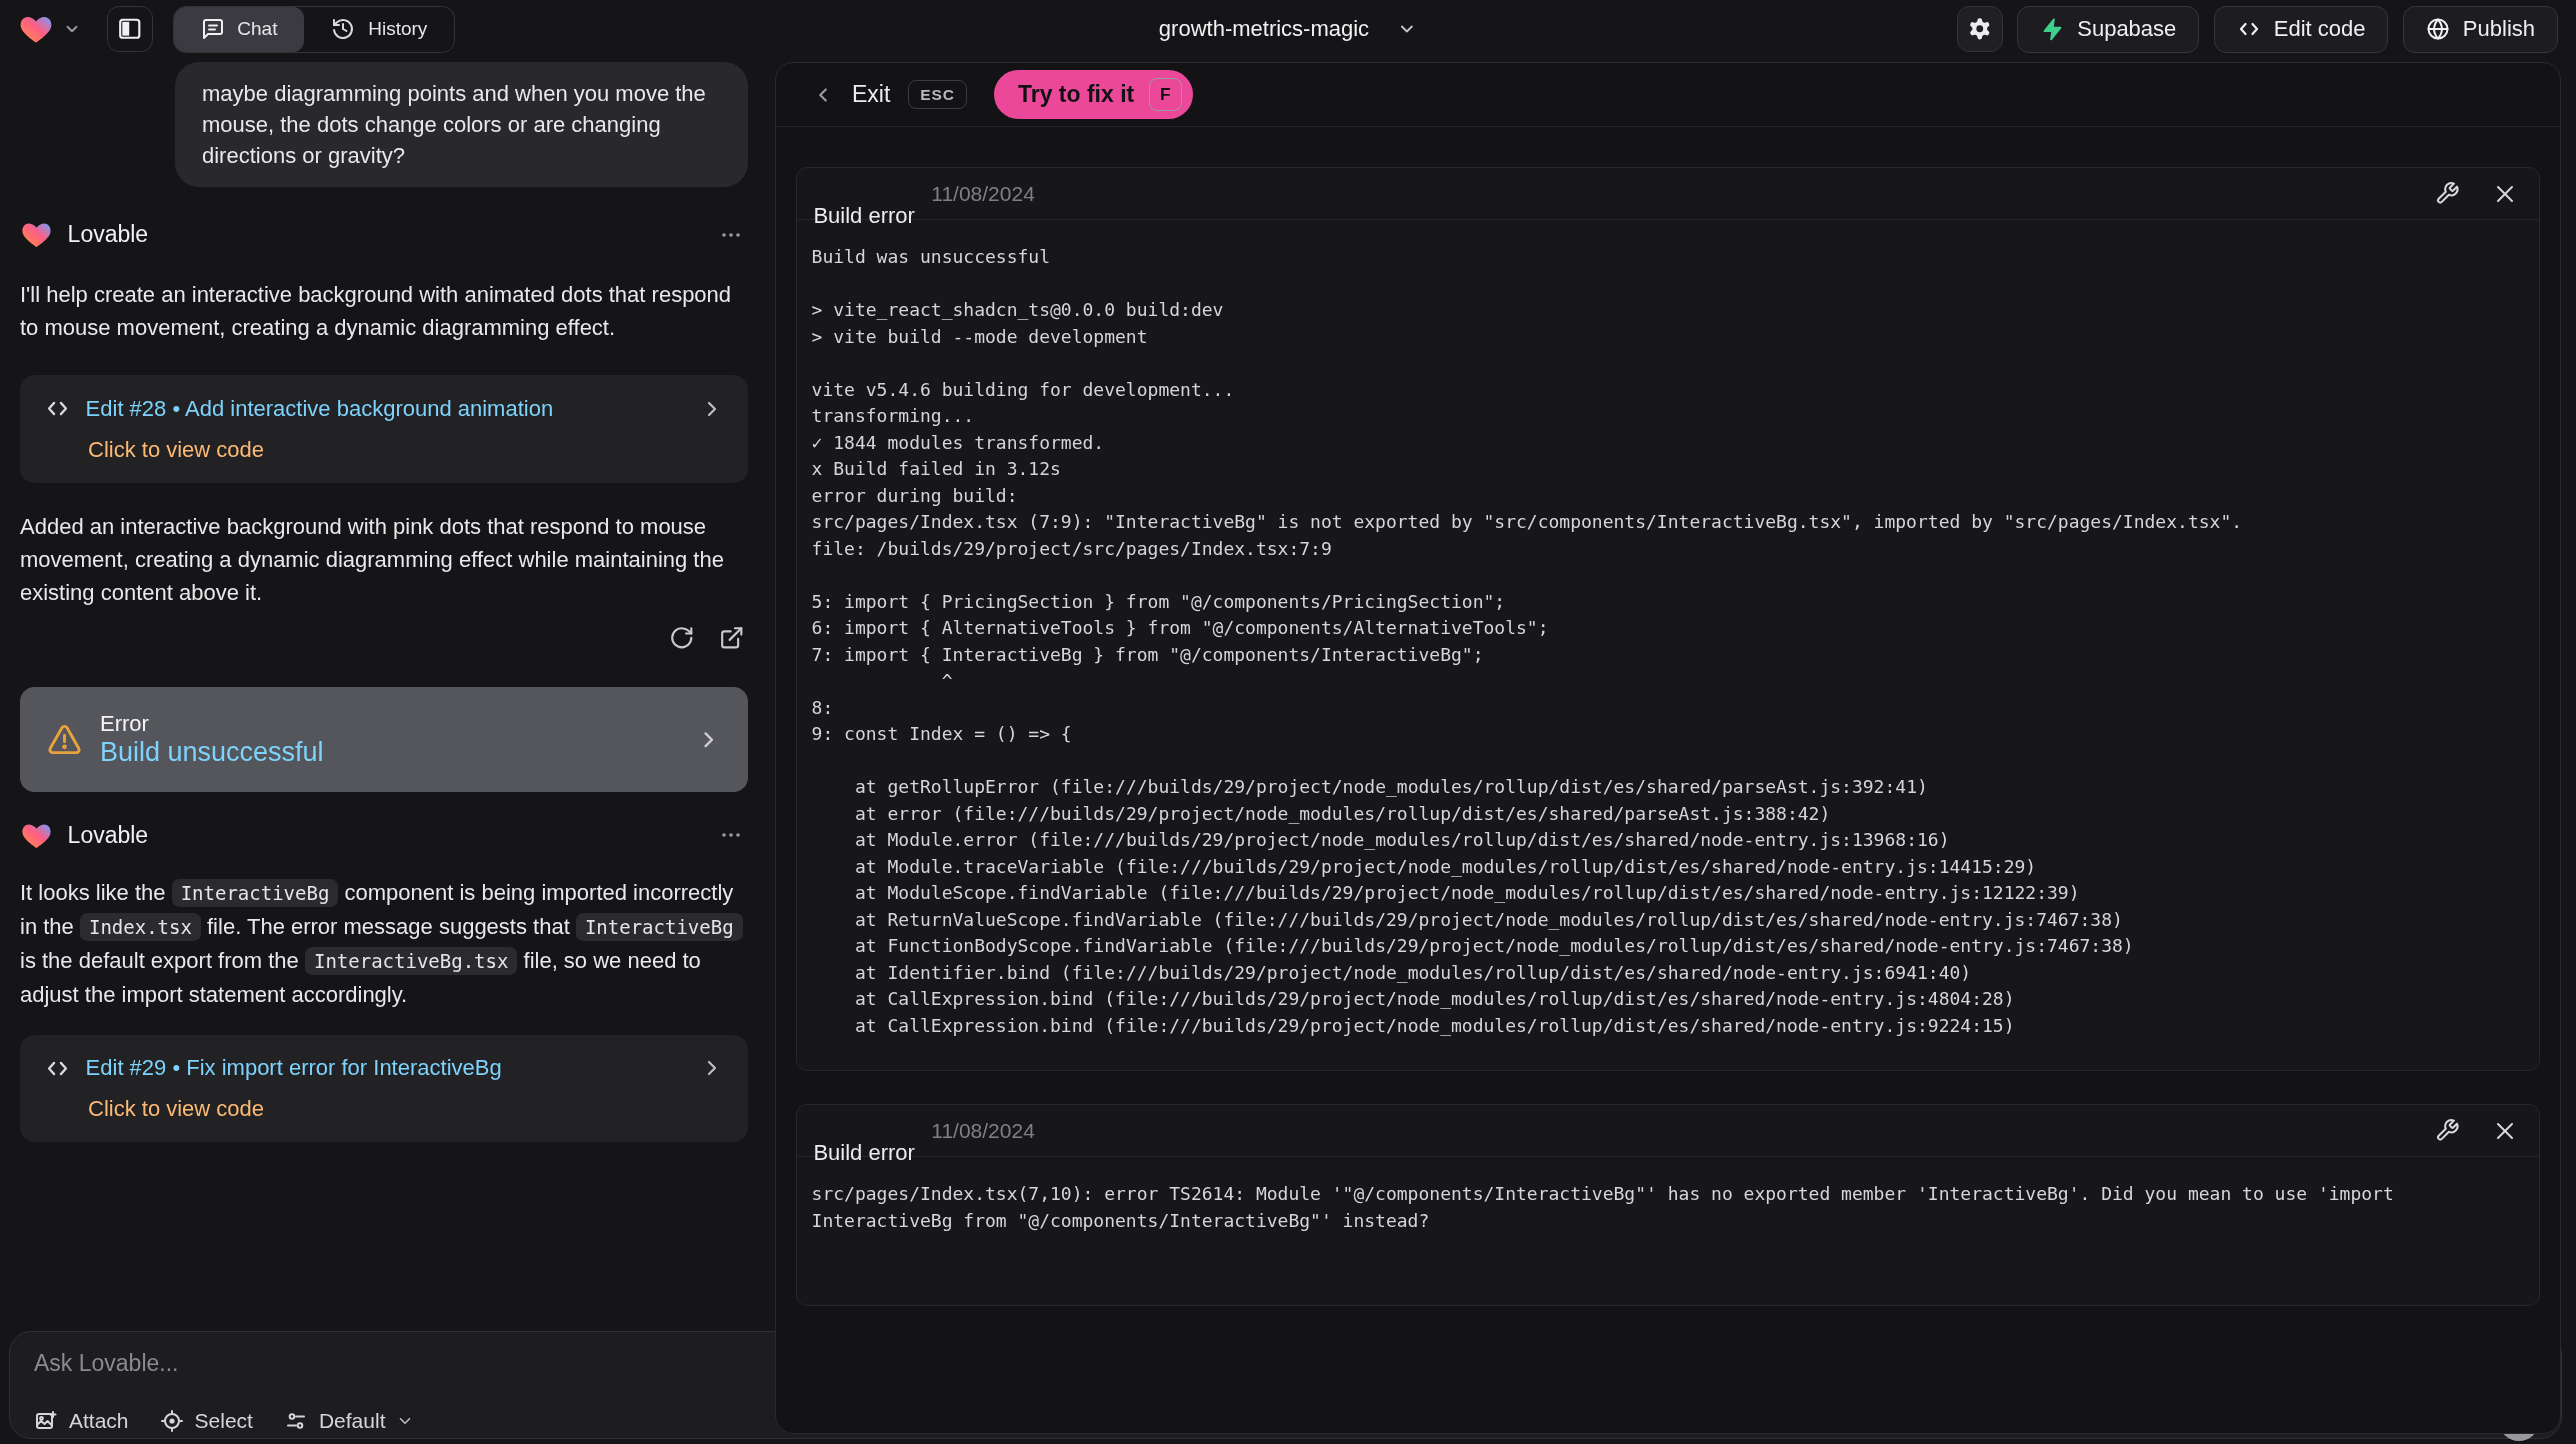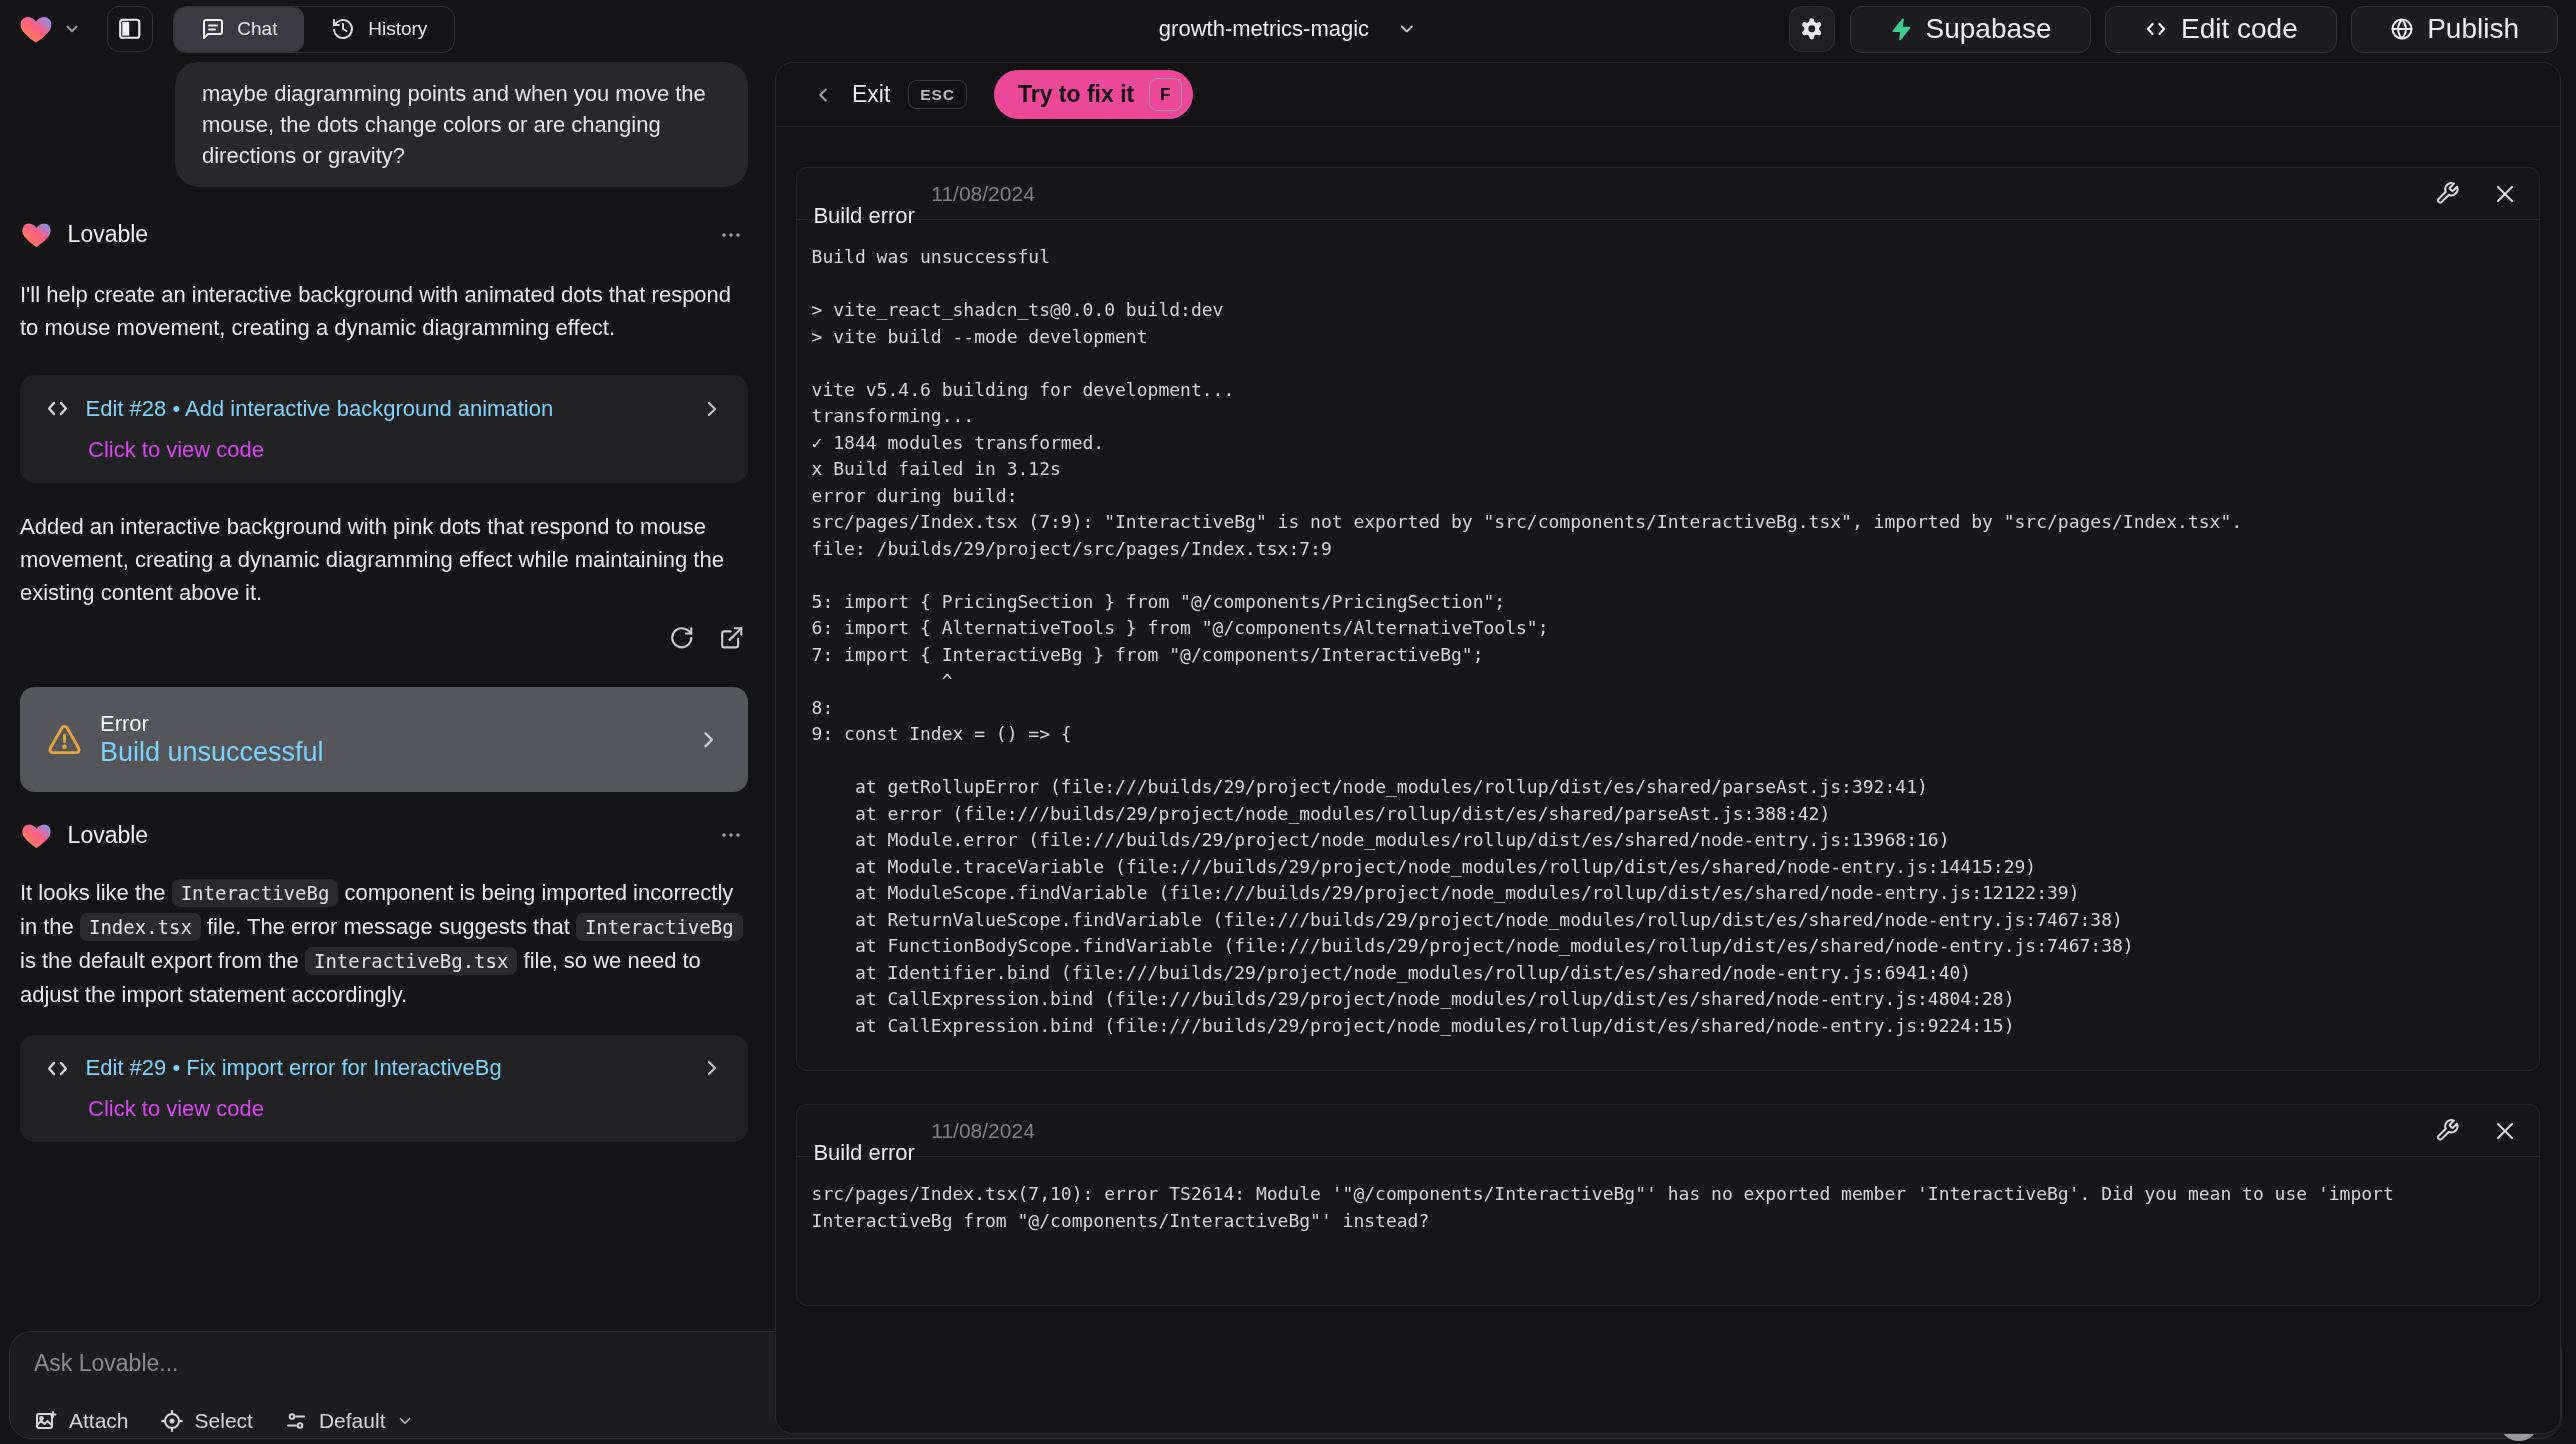--- a/index.html
+++ b/index.html
@@ -12,40 +12,40 @@
     display:flex; align-items:center; padding:0 18px; }
   .logo-wrap { display:flex; align-items:center; gap:9px; }
   .icon-btn { width:46px; height:46px; border:1.4px solid #333338; border-radius:12px;
     display:flex; align-items:center; justify-content:center; background:transparent; cursor:pointer; }
   .seg { display:flex; margin-left:20px; border:1.4px solid #333338; border-radius:12.8px; overflow:hidden; height:47px; }
   .seg-item { display:flex; align-items:center; gap:12.8px; padding:0 27px; font-size:19px; color:#e6e6e9; cursor:pointer; }
   .seg-item.active { background:#3a3a40; border-radius:11px; }
   .tb-center { position:absolute; left:50%; transform:translateX(-50%); display:flex; align-items:center; gap:28px; }
   .tb-center .name { font-size:22px; color:#f2f2f4; }
   .tb-right { margin-left:auto; display:flex; align-items:center; gap:14.6px; }
-  .dark-btn { display:flex; align-items:center; gap:12.8px; height:47px; padding:0 38px;
-    background:#1d1d21; border:1.4px solid #36363b; border-radius:12px; font-size:28px; color:#f0f0f2; cursor:pointer; }
+  .dark-btn { display:flex; align-items:center; gap:12.8px; height:47px; padding:0 22px;
+    background:#1d1d21; border:1.4px solid #36363b; border-radius:12px; font-size:22px; color:#f0f0f2; cursor:pointer; }
 
   
   .chat { position:absolute; left:0; top:58px; width:771px; bottom:0; padding:0 23px 0 20px; overflow:hidden; }
   .bubble { background:#29292c; border-radius:24px; padding:16.4px 27px; font-size:22px; line-height:31px; color:#e9e9eb; }
   .bubble.first { margin-left:155px; margin-top:3.6px; border-top-left-radius:24px; }
   .bubble.second { margin-left:128px; margin-top:44px; padding:25.5px 29px; }
   .bubble p + p { margin-top:29px; }
   .bubble .bold-link { font-weight:bold; color:#fafafb; margin-top:25.5px; cursor:pointer; }
   .agent-head { display:flex; align-items:center; gap:14.6px; margin-top:31px; }
   .agent-head .aname { font-size:23px; font-weight:500; color:#f2f2f4; }
   .agent-head .menu { margin-left:auto; color:#9a9aa0; cursor:pointer; padding-right:5.5px; }
   .para { margin-top:27px; font-size:22px; line-height:33px; color:#e9e9eb; max-width:730px; }
   .codechip { font-family:"DejaVu Sans Mono","Liberation Mono",monospace; font-size:19px;
     background:#2b2b2f; color:#e6e6e9; padding:2.7px 9px; border-radius:7.3px; }
   .edit-card { margin-top:31px; background:#222225; border-radius:14.6px; padding:20px 24px; cursor:pointer; }
   .edit-row { display:flex; align-items:center; gap:14.6px; font-size:22px; color:#7dd3fc; }
   .edit-row .chev { margin-left:auto; color:#bdbdc2; }
-  .edit-sub { margin-top:14.6px; margin-left:44px; font-size:22px; color:#d946ef; }
+  .edit-sub { margin-top:14.6px; margin-left:44px; font-size:22px; color:#fdba74; }
   .msg-actions { display:flex; justify-content:flex-end; gap:24px; margin-top:16.4px; padding-right:3.6px; color:#c9c9ce; }
   .msg-actions .act { cursor:pointer; }
   .error-card { margin-top:36px; background:#55565b; border-radius:14.6px; padding:24px 27px;
     display:flex; align-items:center; gap:18px; cursor:pointer; }
   .error-card .txt .t1 { font-size:22px; color:#f6f6f7; }
   .error-card .txt .t2 { font-size:27px; color:#7dd3fc; }
   .error-card .chev { margin-left:auto; color:#cfcfd4; }
 
   
   .composer { position:absolute; left:9px; right:13.7px; bottom:5.5px; height:108px;

